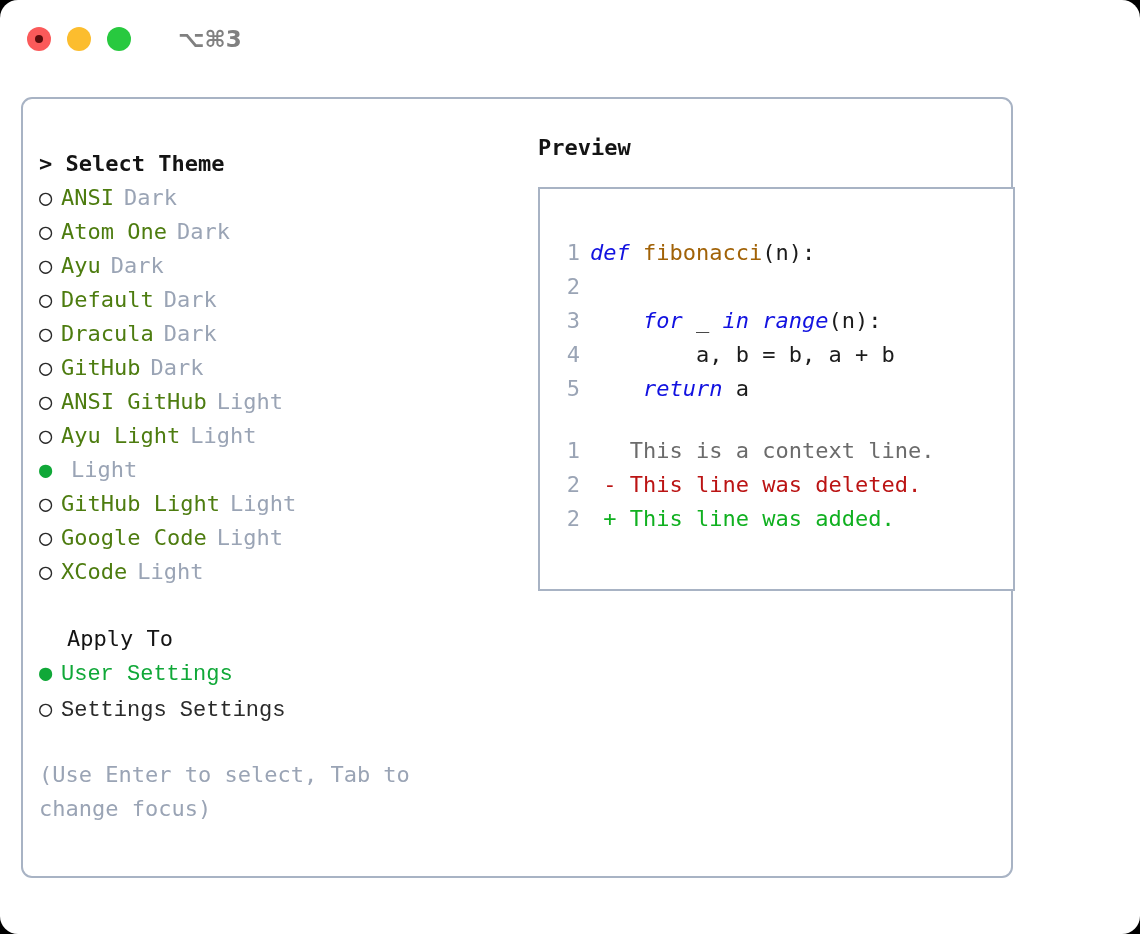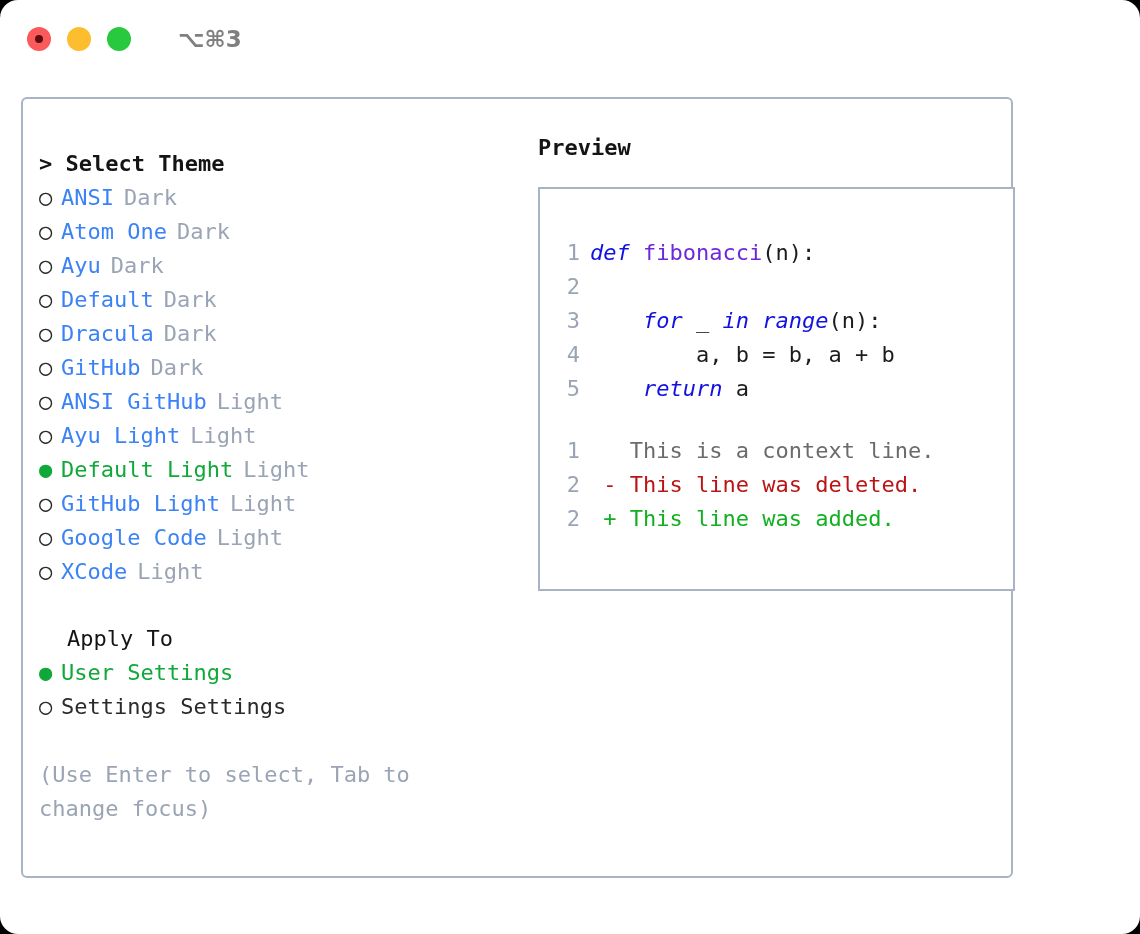--- a/index.html
+++ b/index.html
@@ -66,21 +66,21 @@
   }
 
   
   #main-panel {
     position: absolute;
     left: 21px;
     top: 97px;
     width: 992px;
     height: 781px;
     border: 2px solid #a8b3c4;
-    border-radius: 6px;
+    border-radius: 11px;
     box-sizing: border-box;
     background: #ffffff;
   }
 
   #panel-body {
     position: absolute;
     left: 0; top: 0;
     width: 100%;
     height: 100%;
   }
@@ -110,21 +110,21 @@
   .marker {
     display: inline-block;
     width: 22px;
     flex: 0 0 22px;
     text-align: left;
     font-size: 22px;
     line-height: 34px;
   }
   .marker.unselected { color: #2a2a2a; }
   .marker.selected   { color: #10a838; }
-  .theme-name { color: #3b82f6; }
+  .theme-name { color: #4d7c0f; }
   .theme-row.is-selected .theme-name { color: #10a838; }
   .theme-tag {
     color: #9aa4b5;
     margin-left: 10px;
   }
 
   
   #apply-block {
     position: absolute;
     left: 16px;
@@ -140,21 +140,21 @@
   }
   .apply-row {
     display: flex;
     align-items: baseline;
     line-height: 34px;
     font-size: 22px;
     white-space: pre;
     color: #2a2a2a;
   }
   .apply-row.is-selected .apply-name { color: #10a838; }
-  .apply-name { color: #2a2a2a; }
+  .apply-name { color: #2a2a2a; font-family: Liberation Mono, monospace; }
 
   #hint-text {
     position: absolute;
     left: 16px;
     top: 659px;
     width: 410px;
     font-size: 22px;
     line-height: 34px;
     color: #9aa4b5;
   }
@@ -199,21 +199,21 @@
   .line-no {
     display: inline-block;
     width: 26px;
     flex: 0 0 26px;
     text-align: right;
     color: #9aa4b5;
     margin-right: 10px;
   }
   .code-text { color: #1c1c1c; }
   .tok-kw   { color: #1212e0; font-style: italic; }
-  .tok-fn   { color: #6d28d9; }
+  .tok-fn   { color: #a16207; }
   .tok-plain{ color: #1c1c1c; }
 
   #diff-area {
     position: absolute;
     left: 14px;
     top: 245px;
     right: 6px;
   }
   .diff-line {
     display: flex;
@@ -249,21 +249,21 @@
         <div class="section-header">&gt; Select Theme</div>
         <div id="theme-rows">
             <div class="theme-row"><span class="marker unselected">○</span><span class="theme-name">ANSI</span><span class="theme-tag">Dark</span></div>
             <div class="theme-row"><span class="marker unselected">○</span><span class="theme-name">Atom One</span><span class="theme-tag">Dark</span></div>
             <div class="theme-row"><span class="marker unselected">○</span><span class="theme-name">Ayu</span><span class="theme-tag">Dark</span></div>
             <div class="theme-row"><span class="marker unselected">○</span><span class="theme-name">Default</span><span class="theme-tag">Dark</span></div>
             <div class="theme-row"><span class="marker unselected">○</span><span class="theme-name">Dracula</span><span class="theme-tag">Dark</span></div>
             <div class="theme-row"><span class="marker unselected">○</span><span class="theme-name">GitHub</span><span class="theme-tag">Dark</span></div>
             <div class="theme-row"><span class="marker unselected">○</span><span class="theme-name">ANSI GitHub</span><span class="theme-tag">Light</span></div>
             <div class="theme-row"><span class="marker unselected">○</span><span class="theme-name">Ayu Light</span><span class="theme-tag">Light</span></div>
-            <div class="theme-row is-selected"><span class="marker selected">●</span><span class="theme-name">Default Light</span><span class="theme-tag">Light</span></div>
+            <div class="theme-row is-selected"><span class="marker selected">●</span><span class="theme-tag">Light</span></div>
             <div class="theme-row"><span class="marker unselected">○</span><span class="theme-name">GitHub Light</span><span class="theme-tag">Light</span></div>
             <div class="theme-row"><span class="marker unselected">○</span><span class="theme-name">Google Code</span><span class="theme-tag">Light</span></div>
             <div class="theme-row"><span class="marker unselected">○</span><span class="theme-name">XCode</span><span class="theme-tag">Light</span></div>
           </div>
       </div>
 
       <div id="apply-block">
         <div class="apply-label">Apply To</div>
         <div id="apply-rows">
             <div class="apply-row is-selected"><span class="marker selected">●</span><span class="apply-name">User Settings</span></div>

